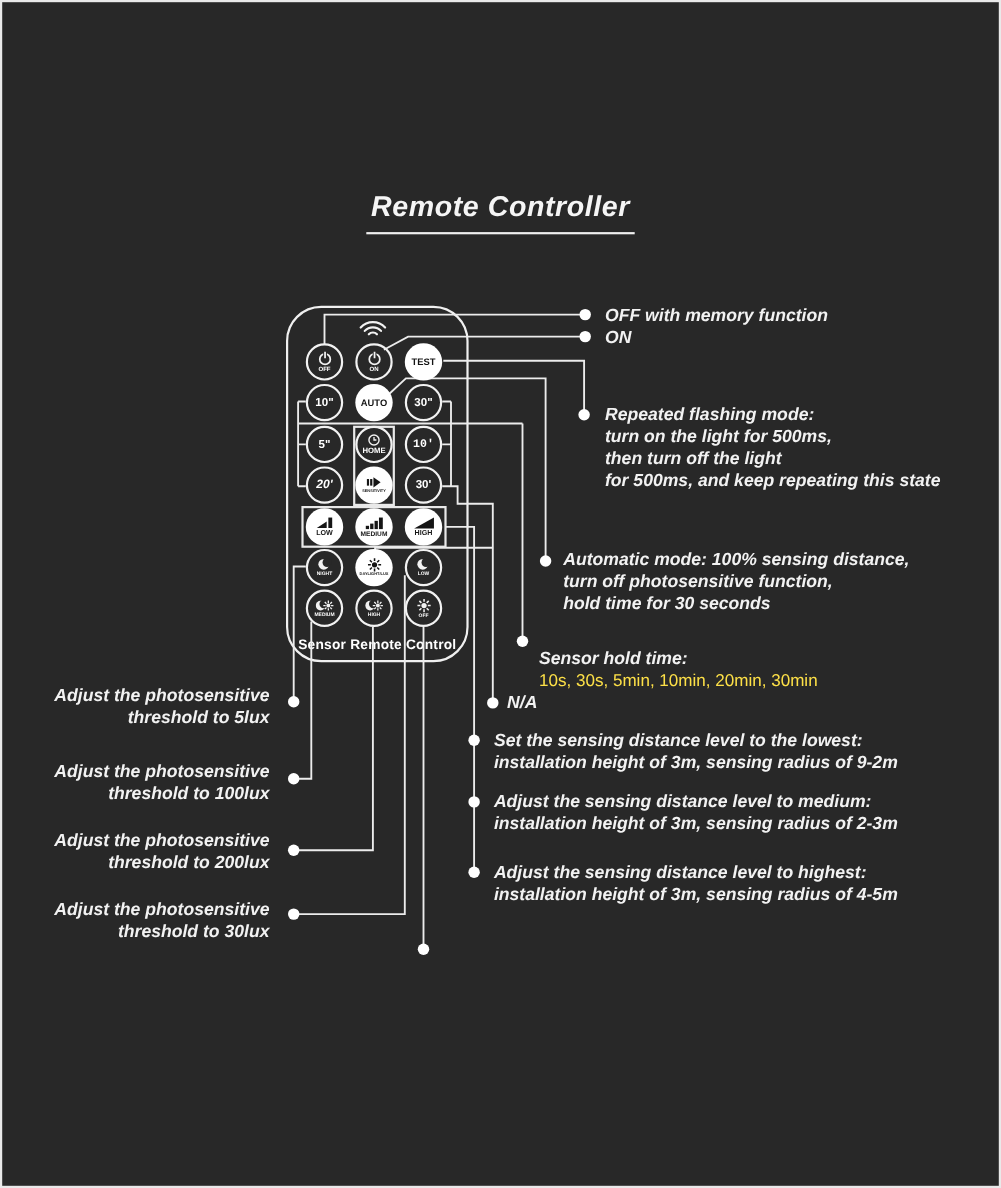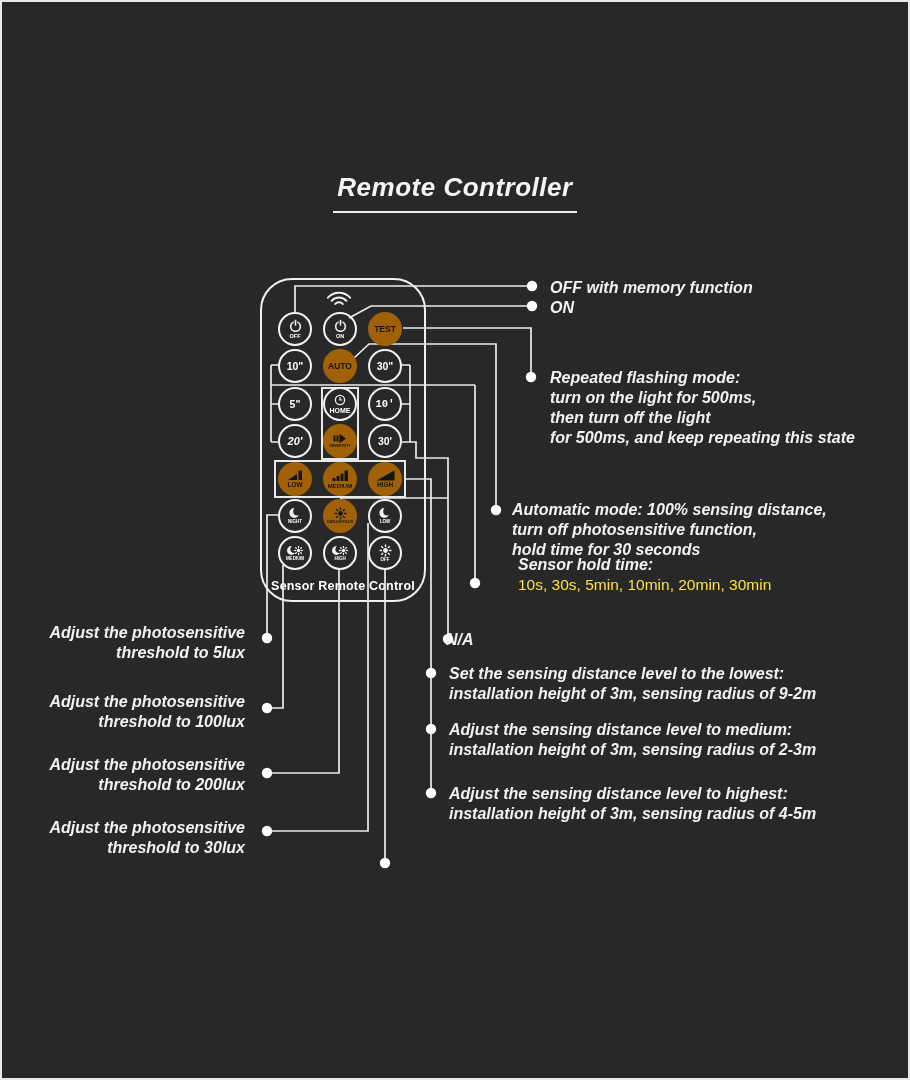--- a/index.html
+++ b/index.html
@@ -22,21 +22,21 @@
   #remote-footer{
     position:absolute;left:258px;top:577px;width:166px;text-align:center;
     color:#fff;font-size:12.5px;font-weight:bold;letter-spacing:.2px;
   }
   .btn{
     position:absolute;width:34px;height:34px;border-radius:50%;
     display:flex;flex-direction:column;align-items:center;justify-content:center;
     box-sizing:border-box;transform:translate(-50%,-50%);text-align:center;
   }
   .btn.outline{border:2px solid #f2f2f2;color:#fff;background:transparent}
-  .btn.filled{background:#a16207;color:#151515}
+  .btn.filled{background:#ffffff;color:#151515}
   .btn .lbl{font-weight:bold;line-height:1;letter-spacing:0;white-space:nowrap}
   .btn .ico{line-height:0;margin-bottom:1px}
   #wifi{position:absolute;left:322px;top:287px;line-height:0}
   .ann{
     position:absolute;color:#f2f2f2;font-size:16px;line-height:20px;
     font-weight:bold;font-style:italic;white-space:nowrap;
   }
   .ann div{height:20px}
   .ann .plain{font-style:normal;font-weight:normal;color:#fde047;font-size:15.5px}
   .ann.left-side{text-align:right}
@@ -251,25 +251,25 @@
       <div>Repeated flashing mode:</div>
       <div>turn on the light for 500ms,</div>
       <div>then turn off the light</div>
       <div>for 500ms, and keep repeating this state</div>
     </div>
     <div class="ann" style="left: 510px; top: 498px;">
       <div>Automatic mode: 100% sensing distance,</div>
       <div>turn off photosensitive function,</div>
       <div>hold time for 30 seconds</div>
     </div>
-    <div class="ann" style="left: 488px; top: 553px; margin-left: 28px;">
+    <div class="ann" style="left: 488px; top: 588px;">
       <div>Sensor hold time:</div>
       <div class="plain">10s, 30s, 5min, 10min, 20min, 30min</div>
     </div>
-    <div class="ann" style="left: 444px; top: 628px;">
+    <div class="ann" style="left: 459px; top: 628px;">
       <div>N/A</div>
     </div>
     <div class="ann" style="left: 447px; top: 662px;">
       <div>Set the sensing distance level to the lowest:</div>
       <div>installation height of 3m, sensing radius of 9-2m</div>
     </div>
     <div class="ann" style="left: 447px; top: 718px;">
       <div>Adjust the sensing distance level to medium:</div>
       <div>installation height of 3m, sensing radius of 2-3m</div>
     </div>

